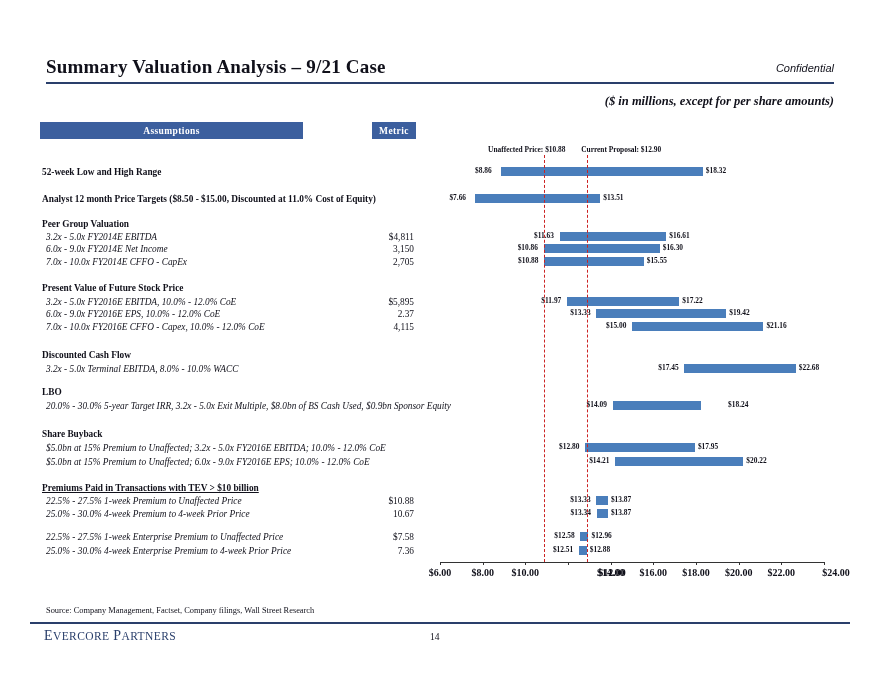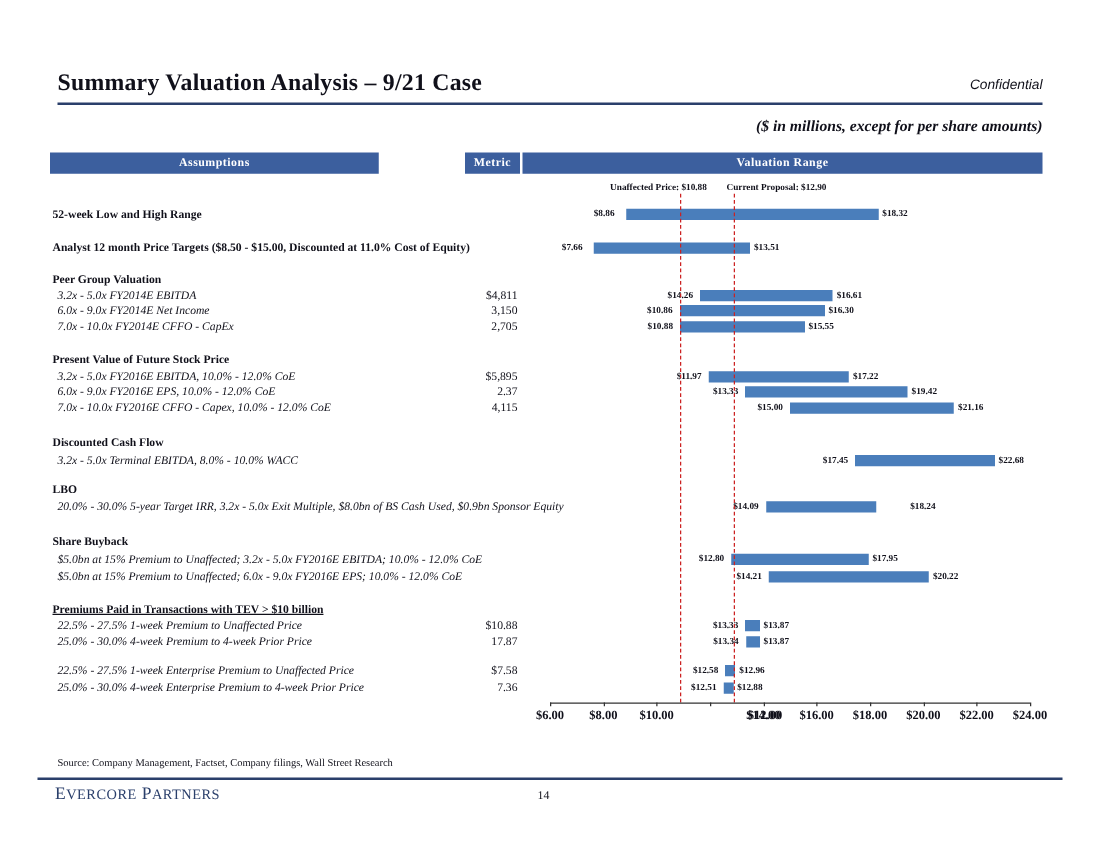--- a/index.html
+++ b/index.html
@@ -194,21 +194,20 @@
 
 <div class="page">
 
   <div class="title">Summary Valuation Analysis – 9/21 Case</div>
   <div class="confidential">Confidential</div>
   <div class="rule-top"></div>
   <div class="units">($ in millions, except for per share amounts)</div>
 
   <div class="hdr" id="hdr-assumptions">Assumptions</div>
   <div class="hdr" id="hdr-metric">Metric</div>
-  <div class="hdr" id="hdr-range">Valuation Range</div>
 
   <div id="labels">
       <div class="row-label bold" style="left: 42px; top: 167px;">52-week Low and High Range</div>
       <div class="row-label bold" style="left: 42px; top: 194px;">Analyst 12 month Price Targets ($8.50 - $15.00, Discounted at 11.0% Cost of Equity)</div>
       <div class="row-label bold" style="left: 42px; top: 219px;">Peer Group Valuation</div>
       <div class="row-label italic" style="left: 46px; top: 232px;">3.2x - 5.0x FY2014E EBITDA</div>
       <div class="row-label italic" style="left: 46px; top: 244px;">6.0x - 9.0x FY2014E Net Income</div>
       <div class="row-label italic" style="left: 46px; top: 257px;">7.0x - 10.0x FY2014E CFFO - CapEx</div>
       <div class="row-label bold" style="left: 42px; top: 283px;">Present Value of Future Stock Price</div>
       <div class="row-label italic" style="left: 46px; top: 297px;">3.2x - 5.0x FY2016E EBITDA, 10.0% - 12.0% CoE</div>
@@ -228,34 +227,34 @@
       <div class="row-label italic" style="left: 46px; top: 546px;">25.0% - 30.0% 4-week Enterprise Premium to 4-week Prior Price</div>
     </div>
   <div id="metrics">
       <div class="metric" style="left: 352px; top: 232px;">$4,811</div>
       <div class="metric" style="left: 352px; top: 244px;">3,150</div>
       <div class="metric" style="left: 352px; top: 257px;">2,705</div>
       <div class="metric" style="left: 352px; top: 297px;">$5,895</div>
       <div class="metric" style="left: 352px; top: 309px;">2.37</div>
       <div class="metric" style="left: 352px; top: 322px;">4,115</div>
       <div class="metric" style="left: 352px; top: 496px;">$10.88</div>
-      <div class="metric" style="left: 352px; top: 509px;">17.87</div>
+      <div class="metric" style="left: 352px; top: 509px;">10.67</div>
       <div class="metric" style="left: 352px; top: 532px;">$7.58</div>
       <div class="metric" style="left: 352px; top: 546px;">7.36</div>
     </div>
 
   <div id="chart">
       <div class="bar" style="left: 83.0133px; top: 22px; width: 201.813px;"></div>
       <div class="bar-lbl" style="left: 57.0133px; top: 21px;">$8.86</div>
       <div class="bar-lbl" style="left: 287.827px; top: 21px;">$18.32</div>
       <div class="bar" style="left: 57.4133px; top: 49px; width: 124.8px;"></div>
       <div class="bar-lbl" style="left: 31.4133px; top: 48px;">$7.66</div>
       <div class="bar-lbl" style="left: 185.213px; top: 48px;">$13.51</div>
       <div class="bar" style="left: 142.107px; top: 87px; width: 106.24px;"></div>
-      <div class="bar-lbl" style="left: 116.107px; top: 86px;">$14.26</div>
+      <div class="bar-lbl" style="left: 116.107px; top: 86px;">$11.63</div>
       <div class="bar-lbl" style="left: 251.347px; top: 86px;">$16.61</div>
       <div class="bar" style="left: 125.68px; top: 99px; width: 116.053px;"></div>
       <div class="bar-lbl" style="left: 99.68px; top: 98px;">$10.86</div>
       <div class="bar-lbl" style="left: 244.733px; top: 98px;">$16.30</div>
       <div class="bar" style="left: 126.107px; top: 112px; width: 99.6267px;"></div>
       <div class="bar-lbl" style="left: 100.107px; top: 111px;">$10.88</div>
       <div class="bar-lbl" style="left: 228.733px; top: 111px;">$15.55</div>
       <div class="bar" style="left: 149.36px; top: 152px; width: 112px;"></div>
       <div class="bar-lbl" style="left: 123.36px; top: 151px;">$11.97</div>
       <div class="bar-lbl" style="left: 264.36px; top: 151px;">$17.22</div>
@@ -306,21 +305,21 @@
       <div class="axis-lbl" style="left: 174.667px; top: 422px; width: 36px;">$14.00</div>
       <div class="axis-tick" style="left: 235.333px; top: 417px;"></div>
       <div class="axis-lbl" style="left: 217.333px; top: 422px; width: 36px;">$16.00</div>
       <div class="axis-tick" style="left: 278px; top: 417px;"></div>
       <div class="axis-lbl" style="left: 260px; top: 422px; width: 36px;">$18.00</div>
       <div class="axis-tick" style="left: 320.667px; top: 417px;"></div>
       <div class="axis-lbl" style="left: 302.667px; top: 422px; width: 36px;">$20.00</div>
       <div class="axis-tick" style="left: 363.333px; top: 417px;"></div>
       <div class="axis-lbl" style="left: 345.333px; top: 422px; width: 36px;">$22.00</div>
       <div class="axis-tick" style="left: 406px; top: 417px;"></div>
-      <div class="axis-lbl" style="left: 388px; top: 422px; width: 36px;">$24.00</div>
+      <div class="axis-lbl" style="left: 400px; top: 422px; width: 36px;">$24.00</div>
     </div>
 
   <div class="sep-line" id="sep-premiums" style="left: 42px; top: 495px; width: 0px;"></div>
 
   <div class="source">Source:  Company Management, Factset, Company filings, Wall Street Research</div>
   <div class="rule-bottom"></div>
   <div class="logo">
     <span>E</span><span class="small">VERCORE</span>&nbsp;<span>P</span><span class="small">ARTNERS</span>
   </div>
   <div class="pagenum">14</div>

